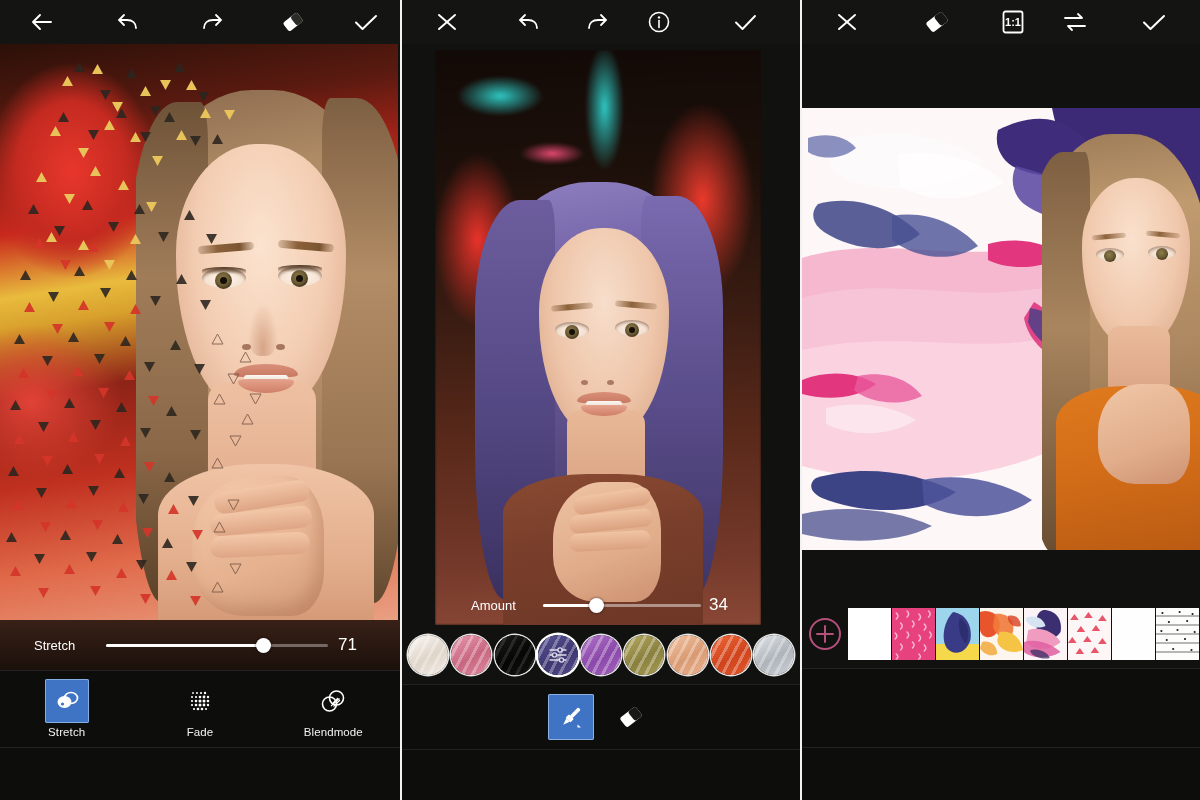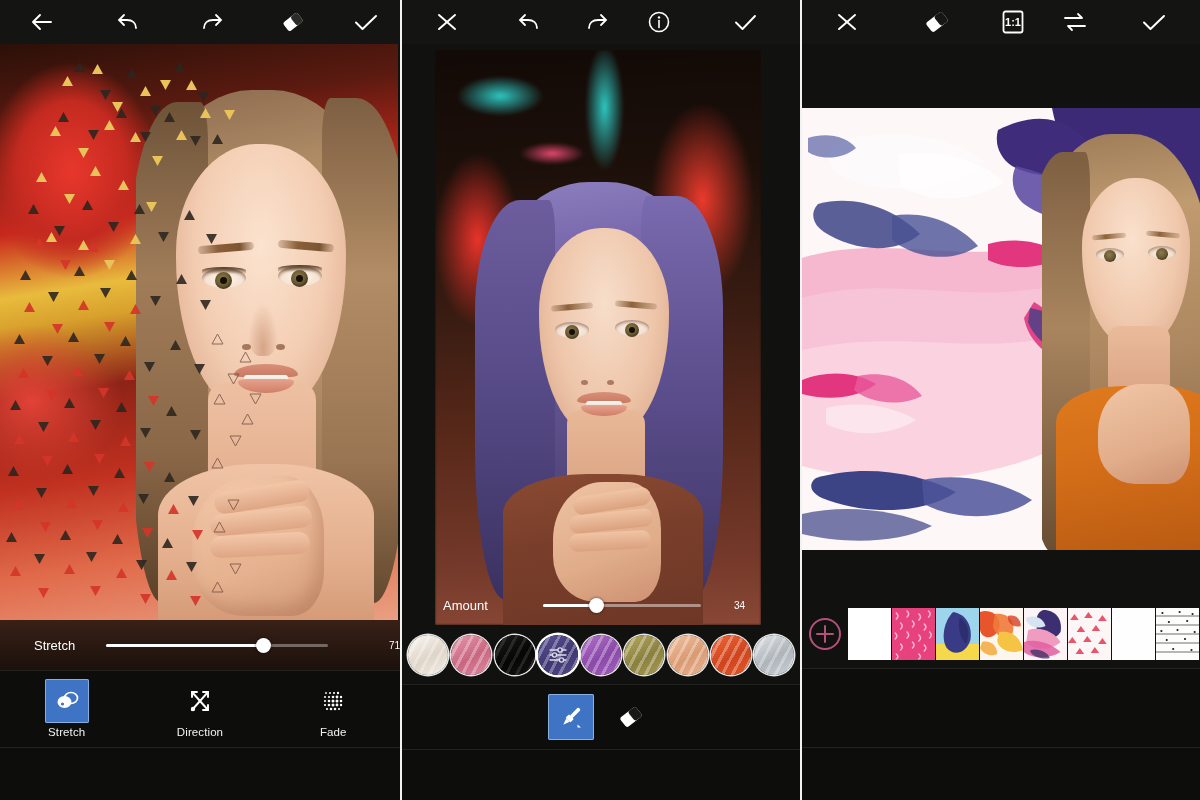--- a/index.html
+++ b/index.html
@@ -117,21 +117,21 @@
   .p1-sliderbar{
     position:absolute; left:0; right:0; top:620px; height:50px;
     display:flex; align-items:center;
     background:linear-gradient(180deg, rgba(60,34,24,.92), rgba(28,16,11,.95));
   }
   .sl-label{ font-size:13px; color:#fff; }
   .sl-track{ position:relative; height:3px; background:rgba(255,255,255,.35); border-radius:2px; }
   .sl-fill{ position:absolute; left:0; top:0; height:3px; background:#fff; border-radius:2px; }
   .sl-knob{ position:absolute; top:50%; width:15px; height:15px; margin-top:-7.5px; margin-left:-7.5px;
     background:#fff; border-radius:50%; box-shadow:0 0 3px rgba(0,0,0,.6); }
-  .sl-val{ font-size:10px; color:#fff; text-align:right; }
+  .sl-val{ font-size:17px; color:#fff; text-align:left; }
 
   .p1-tools{
     position:absolute; left:0; right:0; top:670px; height:78px;
     background:#0d0d0c; display:flex; align-items:flex-start;
     border-top:1px solid #232321; border-bottom:1px solid #232321;
   }
   .tool{ flex:1; display:flex; flex-direction:column; align-items:center; padding-top:8px; }
   .tool .box{ width:44px; height:44px; display:flex; align-items:center; justify-content:center; border-radius:2px; }
   .tool.sel .box{ background:#3f73c4; box-shadow:inset 0 0 0 1px #86aee0; }
   .tool .lbl{ font-size:11.5px; margin-top:3px; color:#f2f2f2; letter-spacing:.1px; }
@@ -514,33 +514,20 @@
           <svg width="30" height="30" viewBox="0 0 30 30" fill="none" stroke="#fff" stroke-width="1.7">
             <ellipse cx="12.5" cy="16" rx="7" ry="6" fill="#fff" stroke="none"></ellipse>
             <ellipse cx="19" cy="12" rx="6.5" ry="5.5" fill="none" stroke="#fff"></ellipse>
             <circle cx="10.5" cy="18" r="1.6" fill="#3f73c4" stroke="none"></circle>
           </svg>
         </div>
         <div class="lbl">Stretch</div>
       </div>
 
 
-      <div class="tool">
-        <div class="box">
-          <svg width="30" height="30" viewBox="0 0 30 30" fill="none" stroke="#fff" stroke-width="1.9" stroke-linecap="round">
-            <path d="M7 6 L23 24"></path>
-              <path d="M23 6 L7 24"></path>
-            <path d="M7 6 h5 M7 6 v5"></path>
-              <path d="M23 6 h-5 M23 6 v5"></path>
-            <path d="M23 24 h-5 M23 24 v-5"></path>
-            <circle cx="8" cy="23" r="2.2" fill="#fff" stroke="none"></circle>
-          </svg>
-        </div>
-        <div class="lbl">Direction</div>
-      </div>
 
       <div class="tool">
         <div class="box">
           <svg width="30" height="30" viewBox="0 0 30 30">
             <g fill="#fff">
               <circle cx="8" cy="7" r=".9"></circle>
                 <circle cx="12" cy="7" r="1"></circle>
                 <circle cx="16" cy="7" r="1.1"></circle>
                 <circle cx="20" cy="7" r="1.2"></circle>
               <circle cx="7" cy="11" r="1"></circle>
@@ -561,20 +548,30 @@
               <circle cx="9" cy="23" r="1.1"></circle>
                 <circle cx="13" cy="23" r="1.3"></circle>
                 <circle cx="17" cy="23" r="1.3"></circle>
                 <circle cx="21" cy="23" r="1.1"></circle>
             </g>
           </svg>
         </div>
         <div class="lbl">Fade</div>
       </div>
 
+      <div class="tool">
+        <div class="box">
+          <svg width="30" height="30" viewBox="0 0 30 30" fill="none" stroke="#fff" stroke-width="1.6">
+            <circle cx="11.5" cy="18" r="7"></circle>
+              <circle cx="18.5" cy="12" r="7"></circle>
+            <path d="M14 18 L20 12 M13 20 L21.5 12.5 M15.5 20.5 L22 14" stroke-width="1.1"></path>
+          </svg>
+        </div>
+        <div class="lbl">Blendmode</div>
+      </div>
     </div>
     <div class="p1-foot"></div>
   </div>
 
   <div class="panel">
 
     <div class="topbar">
       <div class="tb-slot" style="width:90px">
         <span class="ic">
           <svg width="26" height="24" viewBox="0 0 26 24" fill="none" stroke="#fff" stroke-width="1.9" stroke-linecap="round">
@@ -646,21 +643,21 @@
           <div class="lip-bot" style="top:13px;left:4px;width:46px;height:11px"></div>
         </div>
         <div class="p2-hand"></div>
         <div class="p2-f" style="top:442px;left:138px;width:78px;height:18px;transform:rotate(-9deg)"></div>
         <div class="p2-f" style="top:462px;left:134px;width:84px;height:18px;transform:rotate(-6deg)"></div>
         <div class="p2-f" style="top:482px;left:134px;width:82px;height:18px;transform:rotate(-3deg)"></div>
       </div>
 
       <div class="p2-sliders">
         <div class="p2-slrow" style="top:12px">
-          <div class="sl-label" style="width:100px; padding-left:8px">Amount</div>
+          <div class="sl-label" style="width:100px; padding-left:36px">Amount</div>
           <div class="p2-track" style="flex:1; margin:0 8px">
             <div class="p2-fill" id="p2fillA" style="width: 34%;"></div>
             <div class="sl-knob" id="p2knobA" style="left: 34%;"></div>
           </div>
           <div class="sl-val" style="width:52px; padding-right:16px">34</div>
         </div>
 
       </div>
     </div>
 

